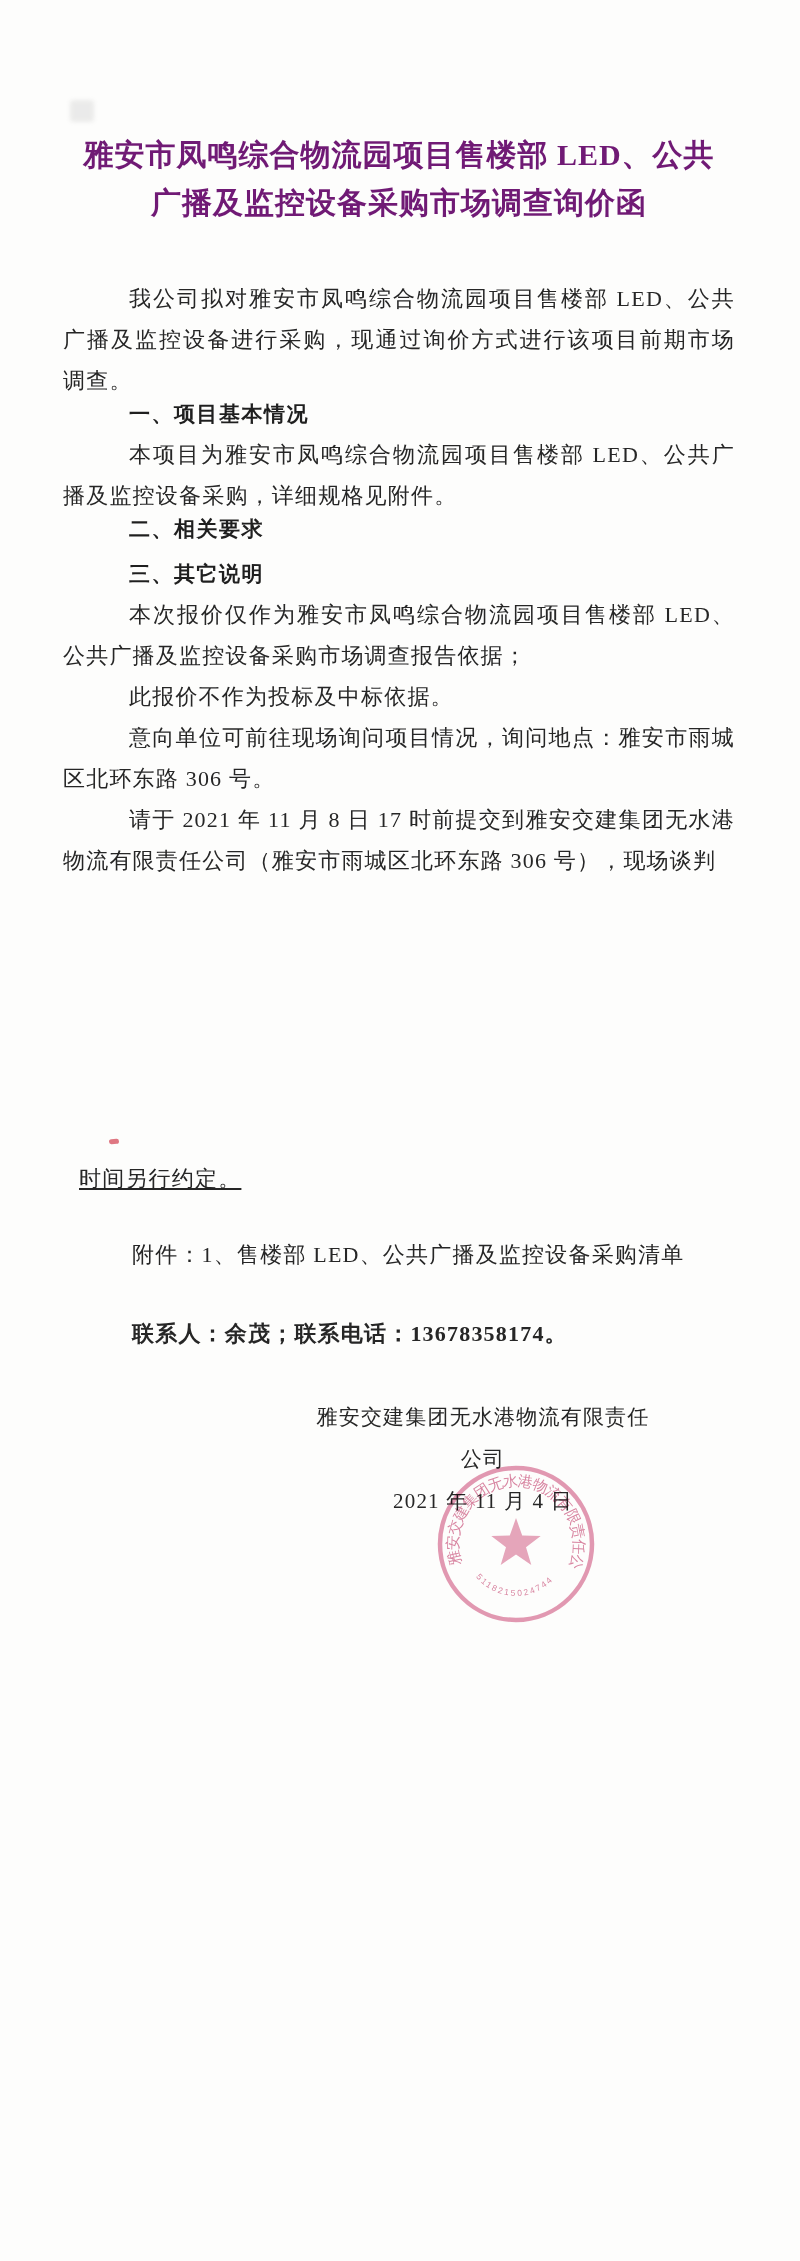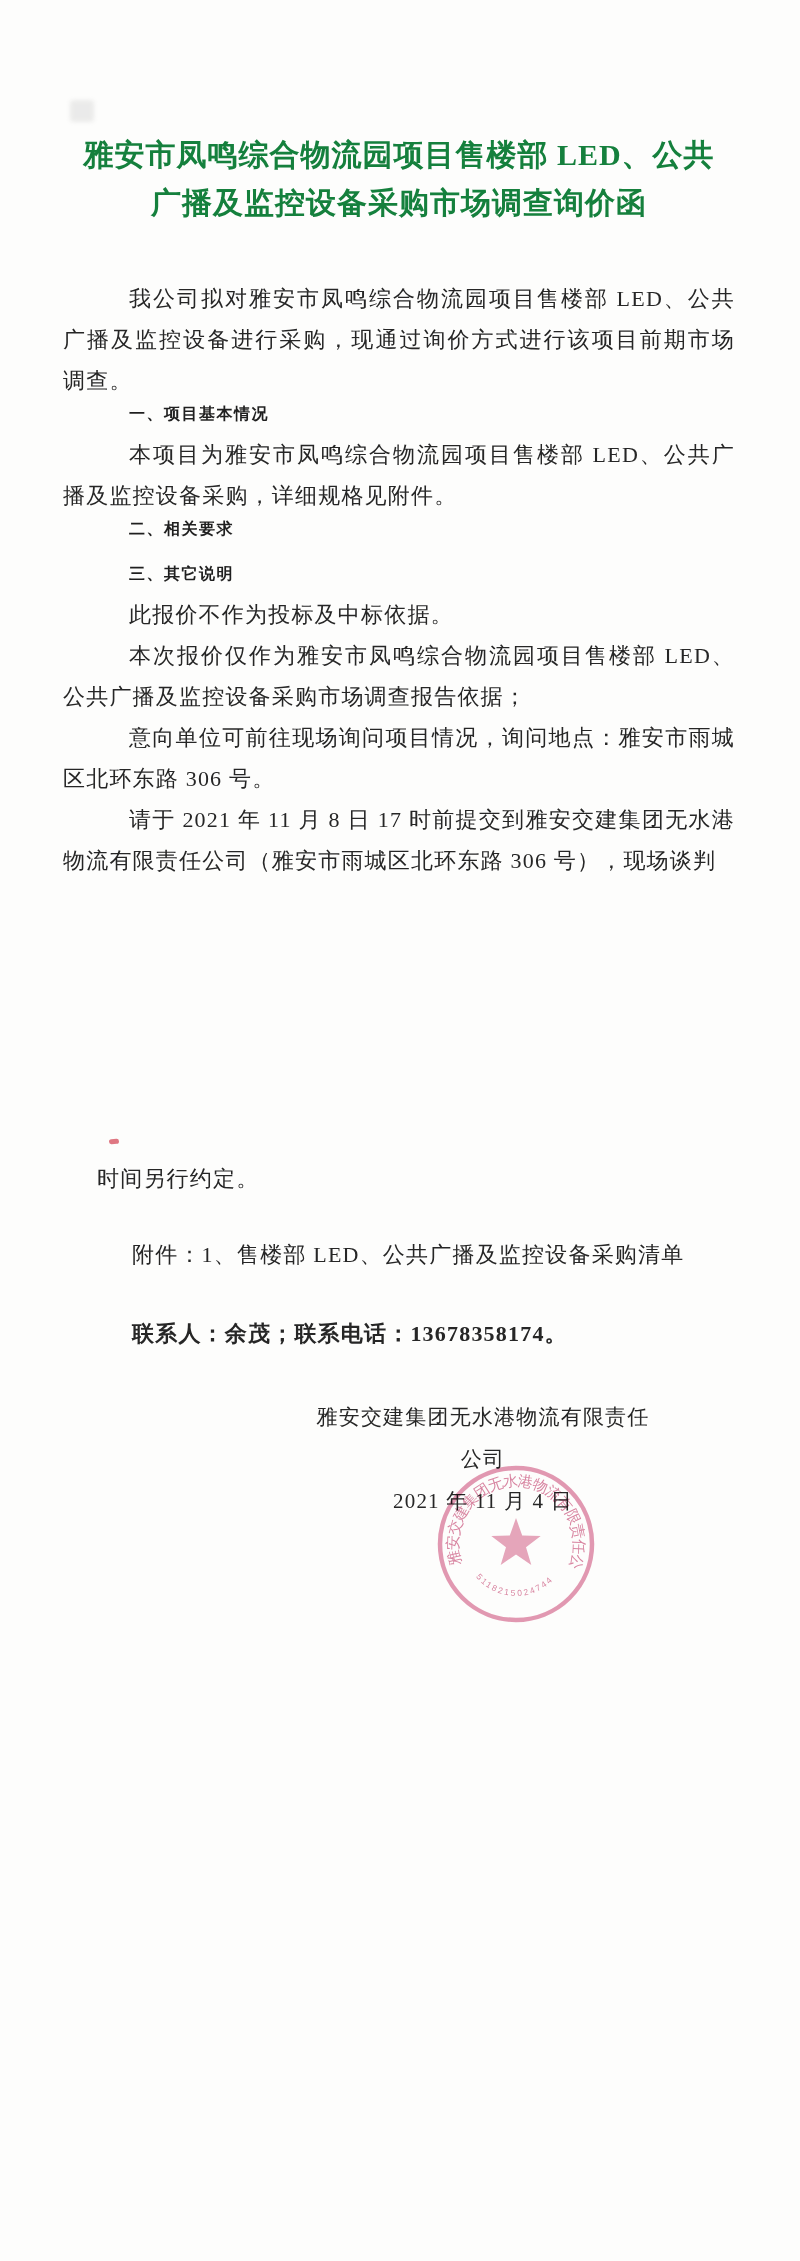--- a/index.html
+++ b/index.html
@@ -15,46 +15,47 @@
   }
   .content {
     padding: 0 65px 0 63px;
   }
   .doc-title {
     margin-top: 131px;
     font-size: 30px;
     line-height: 48px;
     font-weight: bold;
     text-align: center;
-    color: #15803d;
+    color: #701a75;
     letter-spacing: 1px;
   }
   .body-text {
     font-size: 22px;
     line-height: 41px;
     letter-spacing: 1.2px;
     text-align: justify;
     margin: 0;
   }
   .indent { text-indent: 66px; }
   .intro { margin-top: 51px; }
   .sec-heading {
     font-family: "Liberation Sans", "DejaVu Sans", sans-serif;
-    font-size: 16px;
+    font-size: 21px;
     line-height: 41px;
     font-weight: bold;
     color: #1f1f1f;
     letter-spacing: 1.5px;
     margin: -8px 0 0 0;
     text-indent: 66px;
   }
   .sec-heading.h3 { margin-top: 4px; }
   .continuation {
     margin-top: 277px;
-    margin-left: 34px;
+    margin-left: 16px;
+    text-decoration: underline;
   }
   .attachment-line {
     margin-top: 35px;
     margin-left: 69px;
     text-align: left;
   }
   .contact-line {
     margin-top: 38px;
     margin-left: 69px;
     text-align: left;
@@ -118,22 +119,22 @@
     </div>
 
     <p class="body-text indent intro">我公司拟对雅安市凤鸣综合物流园项目售楼部 LED、公共广播及监控设备进行采购，现通过询价方式进行该项目前期市场调查。</p>
 
     <div class="sec-heading">一、项目基本情况</div>
     <p class="body-text indent">本项目为雅安市凤鸣综合物流园项目售楼部 LED、公共广播及监控设备采购，详细规格见附件。</p>
 
     <div class="sec-heading">二、相关要求</div>
 
     <div class="sec-heading h3">三、其它说明</div>
+    <p class="body-text indent">本次报价仅作为雅安市凤鸣综合物流园项目售楼部 LED、公共广播及监控设备采购市场调查报告依据；</p>
     <p class="body-text indent">此报价不作为投标及中标依据。</p>
-    <p class="body-text indent">本次报价仅作为雅安市凤鸣综合物流园项目售楼部 LED、公共广播及监控设备采购市场调查报告依据；</p>
     <p class="body-text indent">意向单位可前往现场询问项目情况，询问地点：雅安市雨城区北环东路 306 号。</p>
 
     <p class="body-text indent">请于 2021 年 11 月 8 日 17 时前提交到雅安交建集团无水港物流有限责任公司（雅安市雨城区北环东路 306 号），现场谈判</p>
 
     <p class="body-text continuation">时间另行约定。</p>
 
     <p class="body-text attachment-line">附件：1、售楼部 LED、公共广播及监控设备采购清单</p>
 
     <p class="body-text contact-line">联系人：余茂；联系电话：13678358174。</p>
 

